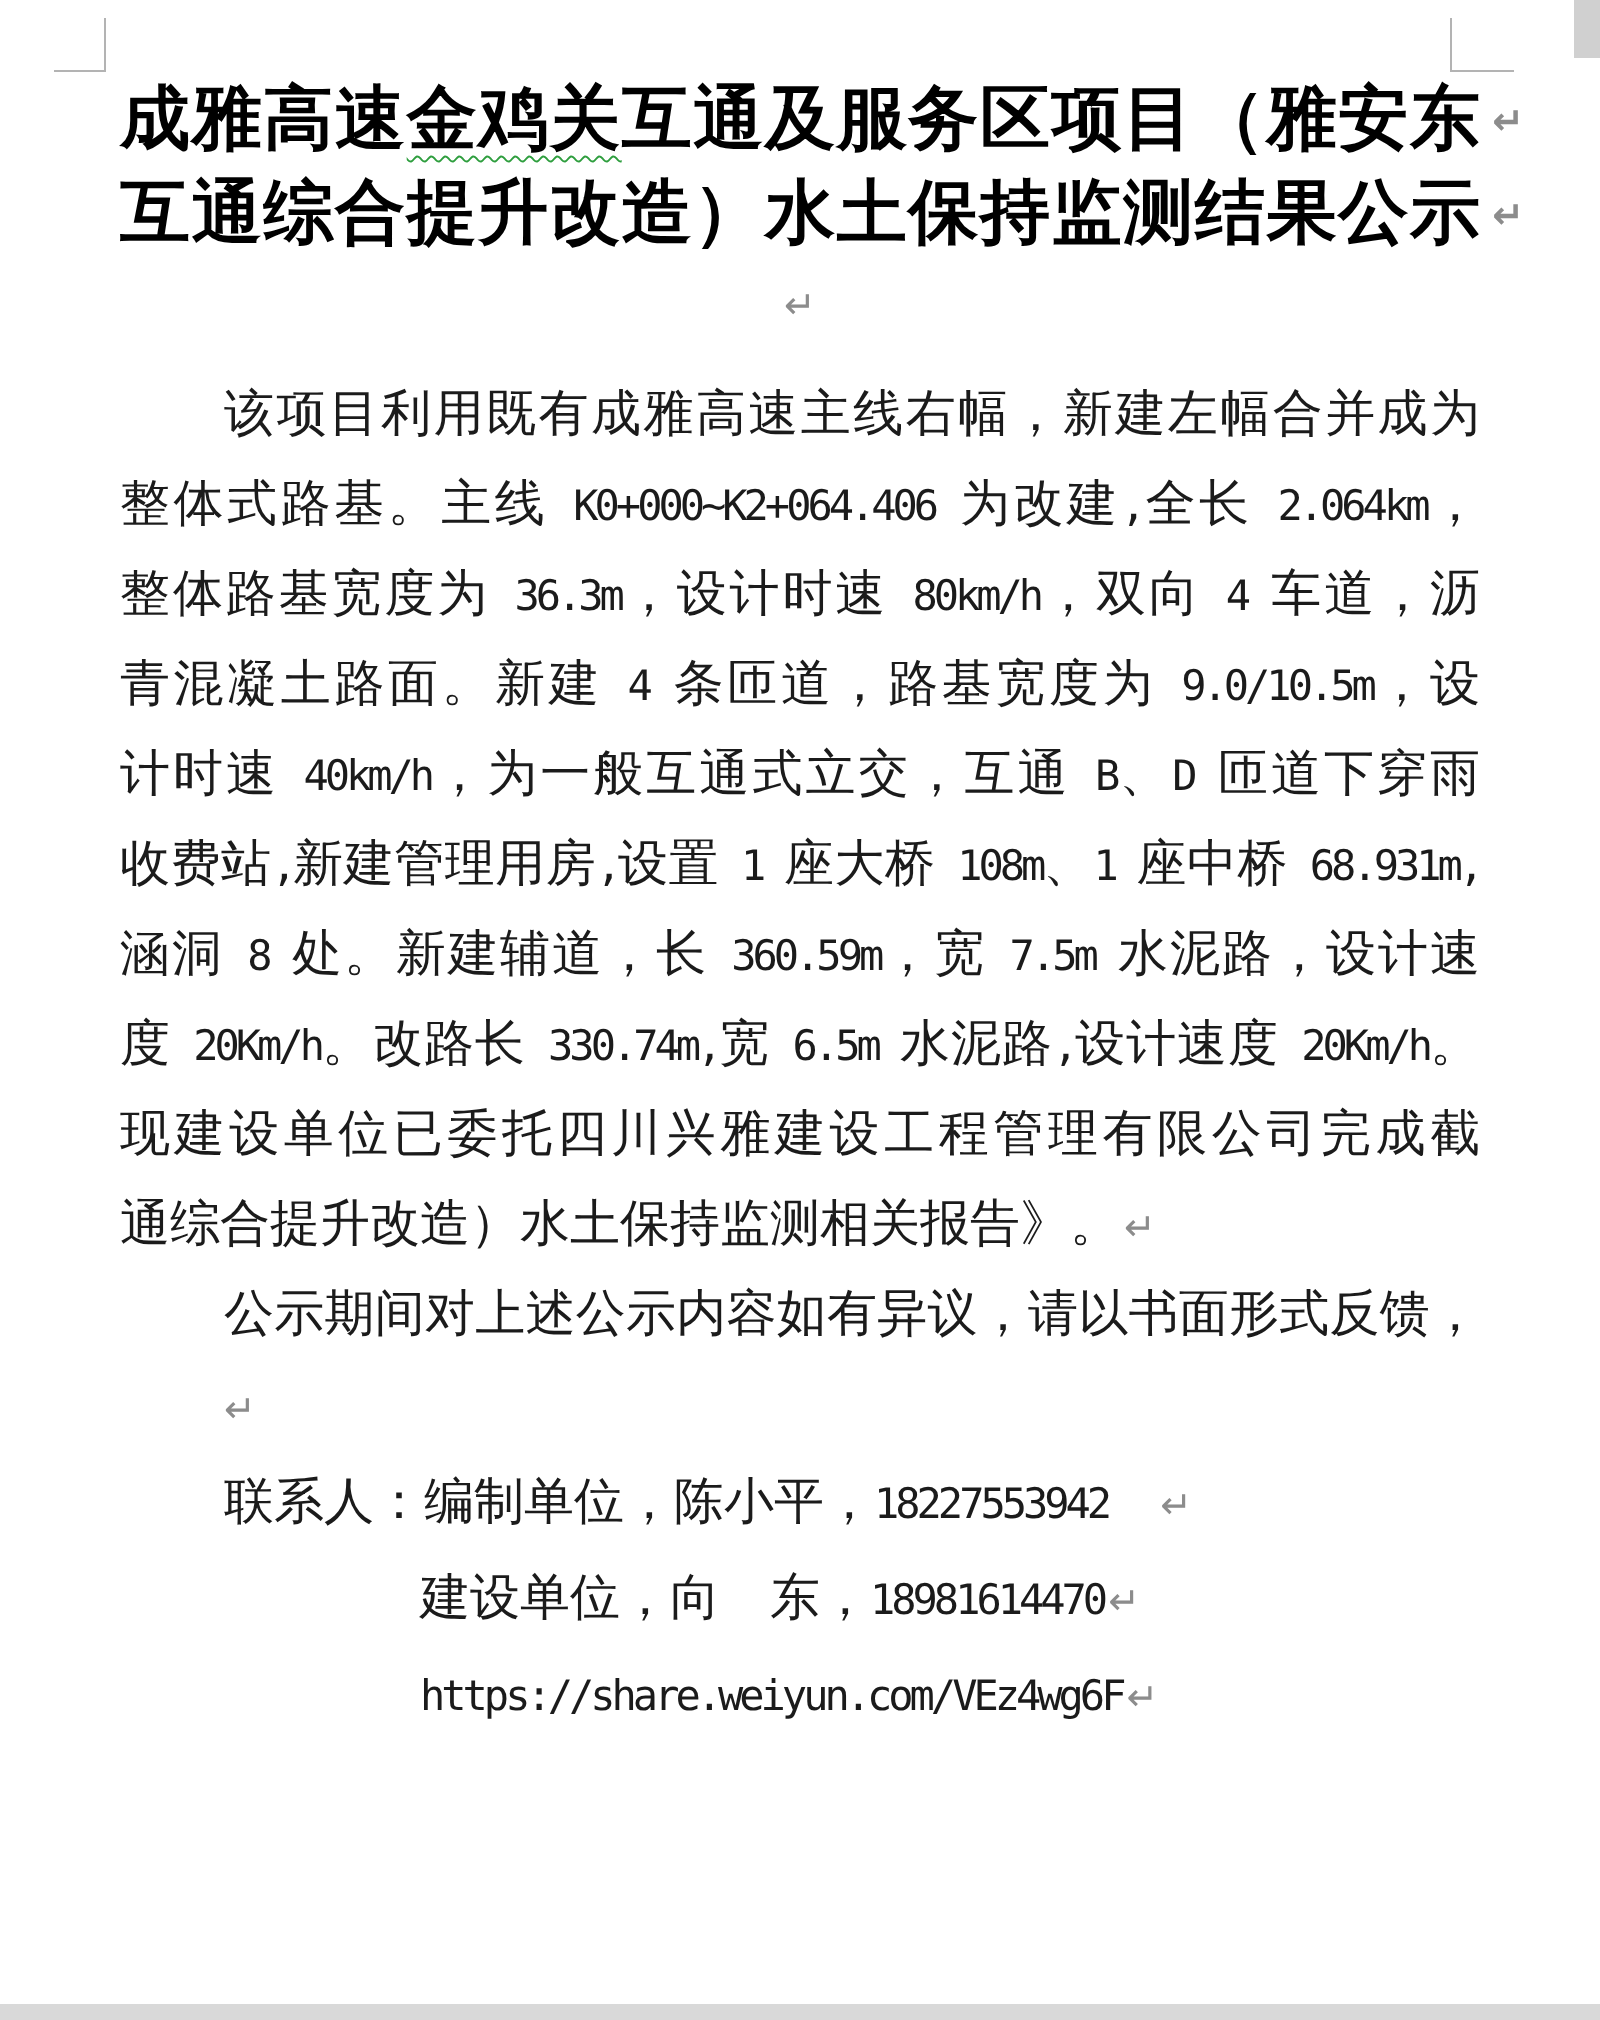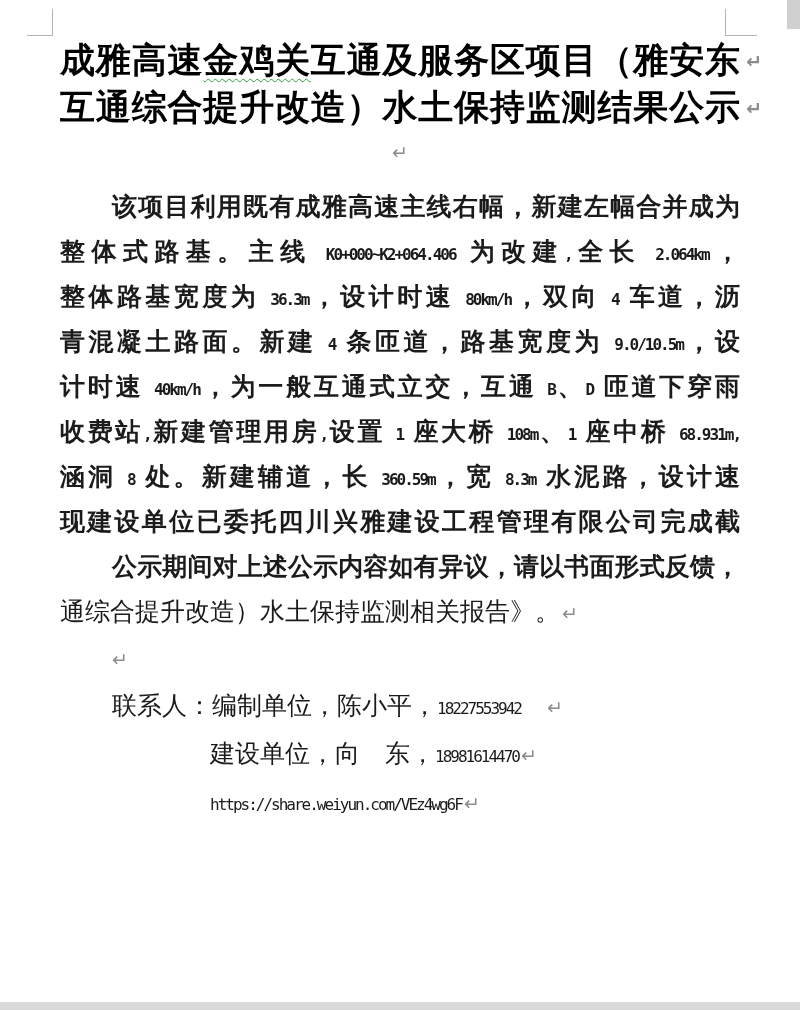--- a/index.html
+++ b/index.html
@@ -1,29 +1,29 @@
 <!DOCTYPE html>
 <html><head>
 <meta charset="utf-8">
 <style>
   html,body{margin:0;padding:0;background:#ffffff;}
   .page{position:relative;width:800px;height:1010px;background:#ffffff;overflow:hidden;
         font-family:"DejaVu Serif",serif;}
   .content{margin-left:60px;width:680px;padding-top:36px;}
   .line{position:relative;font-size:25px;line-height:45px;height:45px;color:#1b1b1b;}
-  .jl{text-align:justify;text-align-last:justify;font-weight:bold;}
+  .jl{text-align:justify;text-align-last:justify;}
   .ind{text-indent:52px;}
   .ind2{text-indent:150px;}
   .ctr{text-align:center;text-align-last:center;}
   .tl{font-size:35px;line-height:47px;height:47px;font-weight:bold;color:#000;
       font-family:"Liberation Sans",sans-serif;}
   .spacer .line{height:42px;line-height:42px;}
   .bodyblock{margin-top:12px;}
   .footer .line{height:48px;line-height:48px;}
-  .lat{font-family:"DejaVu Sans Mono",monospace;font-size:16px;letter-spacing:-2px;}
+  .lat{font-family:"DejaVu Sans Mono",monospace;font-size:21px;letter-spacing:-2px;}
   .pm{color:#8c8c8c;font-size:19px;font-family:"DejaVu Sans",sans-serif;letter-spacing:0;}
   .pm.abs{position:absolute;right:-22px;top:2px;}
   .wavy{text-decoration-line:underline;text-decoration-style:wavy;
         text-decoration-color:#2e9e3e;text-decoration-thickness:1px;
         text-underline-offset:6px;}
   .crop{position:absolute;background:#b3b3b3;}
   .edge-bottom{position:absolute;left:0;bottom:0;width:800px;height:8px;background:#d9d9d9;}
   .edge-corner{position:absolute;right:0;top:0;width:13px;height:29px;background:#d0d0d0;}
 </style>
 </head>
@@ -47,24 +47,25 @@
     <div class="spacer">
         <div class="line ctr"><span class="tx"></span><span class="pm">↵</span></div>
       </div>
     <div class="bodyblock">
         <div class="line jl ind"><span class="tx">该项目利用既有成雅高速主线右幅，新建左幅合并成为</span></div>
         <div class="line jl"><span class="tx">整体式路基。主线<span class="lat"> K0+000~K2+064.406 </span>为改建<span class="lat">,</span>全长<span class="lat"> 2.064km</span>，</span></div>
         <div class="line jl"><span class="tx">整体路基宽度为<span class="lat"> 36.3m</span>，设计时速<span class="lat"> 80km/h</span>，双向<span class="lat"> 4 </span>车道，沥</span></div>
         <div class="line jl"><span class="tx">青混凝土路面。新建<span class="lat"> 4 </span>条匝道，路基宽度为<span class="lat"> 9.0/10.5m</span>，设</span></div>
         <div class="line jl"><span class="tx">计时速<span class="lat"> 40km/h</span>，为一般互通式立交，互通<span class="lat"> B</span>、<span class="lat">D </span>匝道下穿雨</span></div>
         <div class="line jl"><span class="tx">收费站<span class="lat">,</span>新建管理用房<span class="lat">,</span>设置<span class="lat"> 1 </span>座大桥<span class="lat"> 108m</span>、<span class="lat">1 </span>座中桥<span class="lat"> 68.931m,</span></span></div>
-        <div class="line jl"><span class="tx">涵洞<span class="lat"> 8 </span>处。新建辅道，长<span class="lat"> 360.59m</span>，宽<span class="lat"> 8.3m </span>水泥路，设计速</span></div>
+        <div class="line jl"><span class="tx">涵洞<span class="lat"> 8 </span>处。新建辅道，长<span class="lat"> 360.59m</span>，宽<span class="lat"> 7.5m </span>水泥路，设计速</span></div>
+        <div class="line jl"><span class="tx">度<span class="lat"> 20Km/h</span>。改路长<span class="lat"> 330.74m,</span>宽<span class="lat"> 6.5m </span>水泥路<span class="lat">,</span>设计速度<span class="lat"> 20Km/h</span>。</span></div>
         <div class="line jl"><span class="tx">现建设单位已委托四川兴雅建设工程管理有限公司完成截</span></div>
+        <div class="line"><span class="tx">通综合提升改造）水土保持监测相关报告》。</span><span class="pm" style="margin-left: 2px;">↵</span></div>
         <div class="line jl ind"><span class="tx">公示期间对上述公示内容如有异议，请以书面形式反馈，</span></div>
-        <div class="line"><span class="tx">通综合提升改造）水土保持监测相关报告》。</span><span class="pm" style="margin-left: 2px;">↵</span></div>
       </div>
     <div class="footer">
         <div class="line ind"><span class="tx"></span><span class="pm">↵</span></div>
         <div class="line ind"><span class="tx">联系人：编制单位，陈小平，<span class="lat">18227553942</span></span><span class="pm" style="margin-left: 26px;">↵</span></div>
         <div class="line ind2"><span class="tx">建设单位，向　东，<span class="lat">18981614470</span></span><span class="pm" style="margin-left: 2px;">↵</span></div>
         <div class="line ind2"><span class="tx"><span class="lat">https://share.weiyun.com/VEz4wg6F</span></span><span class="pm" style="margin-left: 2px;">↵</span></div>
       </div>
   </div>
 
 </div>

